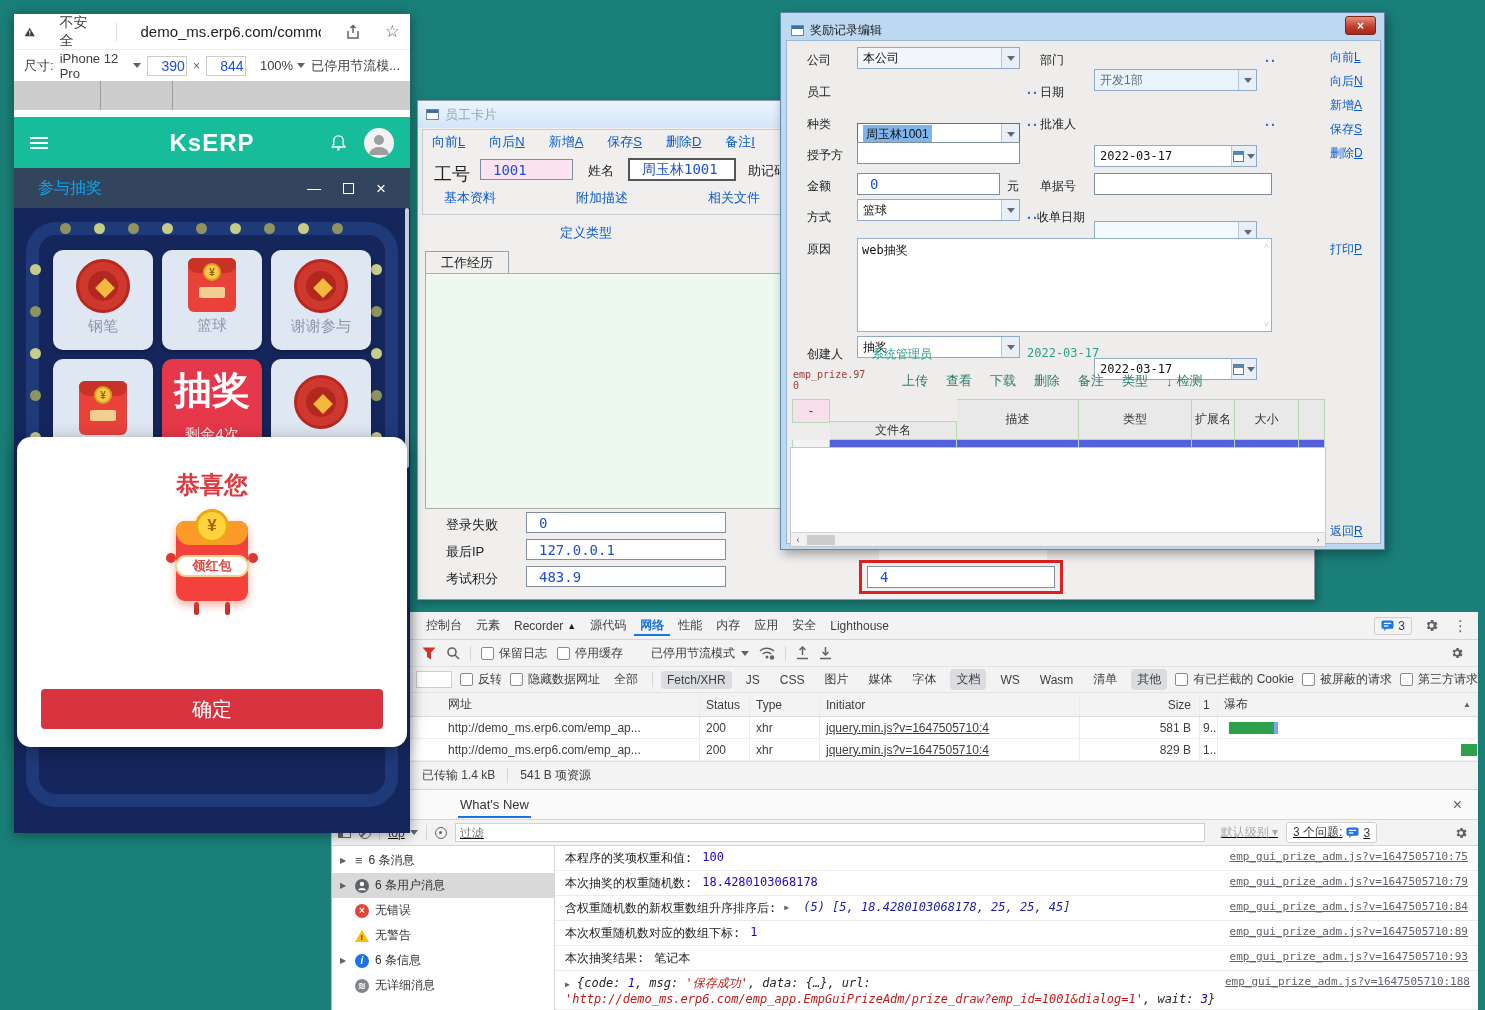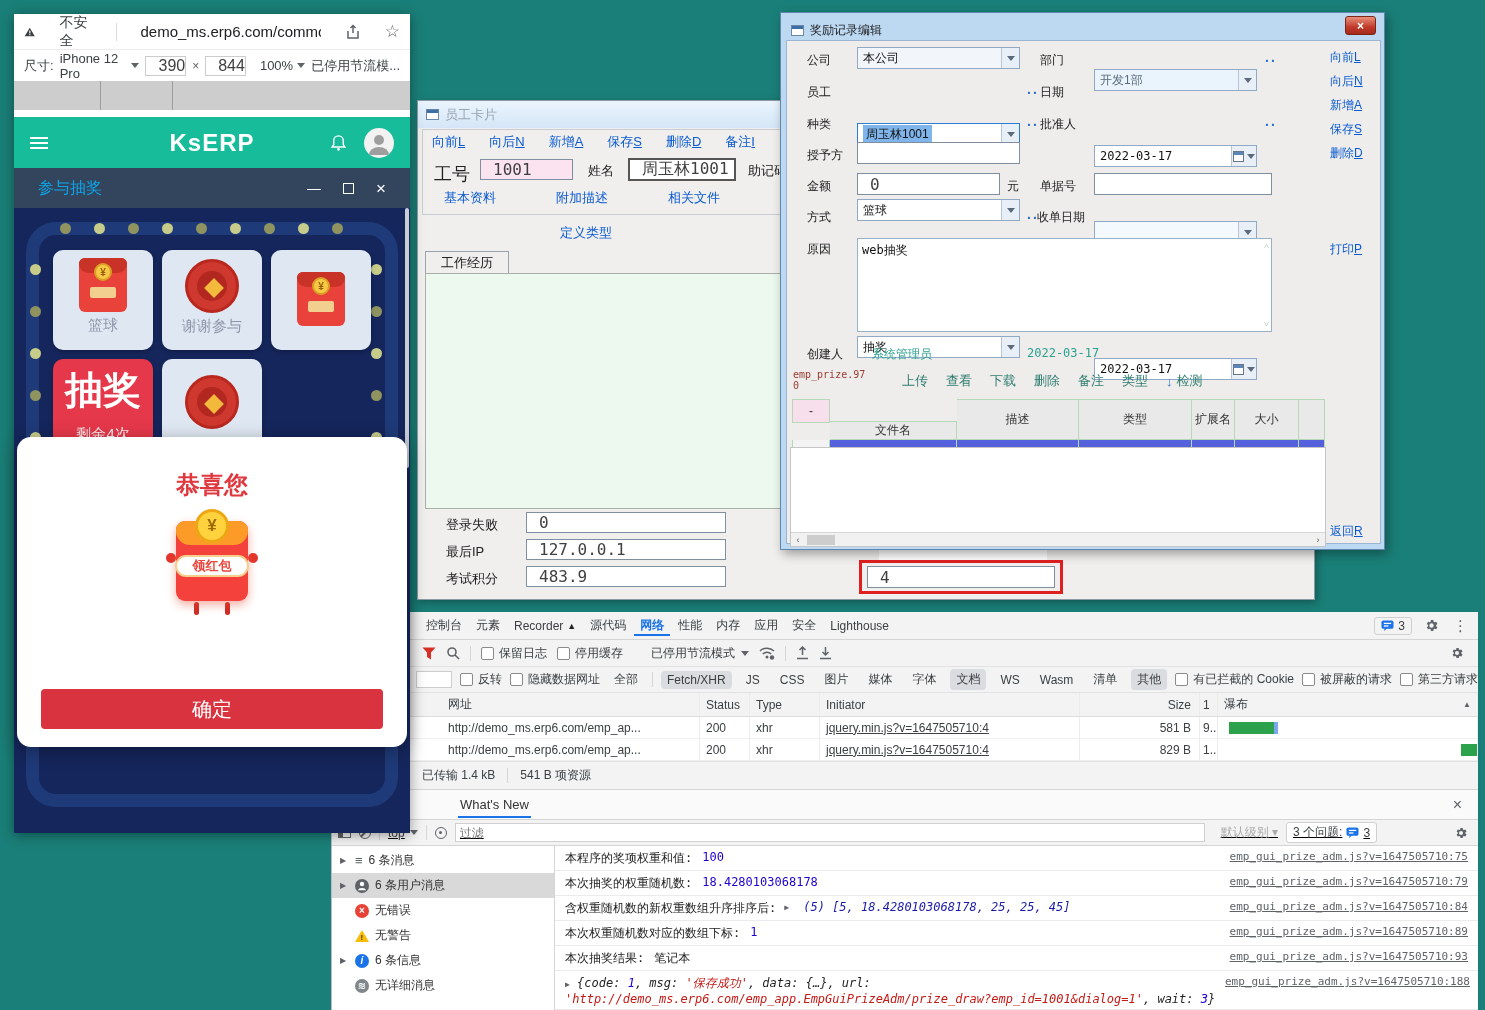--- a/index.html
+++ b/index.html
@@ -10,22 +10,22 @@
   
   .wlink{color:#0b5bd0;font-size:13px;white-space:nowrap;cursor:default}
   .wlink u{text-decoration:underline}
   .dlabel{font-size:12px;color:#222;white-space:nowrap}
   .combo{position:relative;background:#fff;border:1px solid #8fa9c6;height:22px;display:flex;align-items:center;
          font-size:12px;padding-left:5px;box-sizing:border-box;color:#111}
   .combo .ca{position:absolute;right:0;top:0;bottom:0;width:17px;background:#e9eff6;border-left:1px solid #b6c6d8;
          display:flex;align-items:center;justify-content:center}
   .tri{width:0;height:0;border-left:4px solid transparent;border-right:4px solid transparent;border-top:5px solid #5a6b7d}
   .dots{color:#2a6fd6;font-weight:bold;font-size:14px;letter-spacing:2px}
-  .inp{background:#fff;border:1px solid #7f8f9f;box-sizing:border-box;font-size:16px;display:flex;align-items:center;
-       padding-left:12px;color:#404040;font-family:"DejaVu Sans Mono",monospace}
+  .inp{background:#fff;border:1px solid #7f8f9f;box-sizing:border-box;font-size:14px;display:flex;align-items:center;
+       padding-left:12px;color:#1d4ed8;font-family:"DejaVu Sans Mono",monospace}
   .cal{width:11px;height:11px;border:1px solid #67778a;background:#fff;position:relative;box-sizing:border-box;margin-right:3px}
   .cal:before{content:"";position:absolute;top:0;left:0;right:0;height:3px;background:#5b87b8}
   
   .dtxt{font-size:12px;color:#3c4043;white-space:nowrap}
   .cb{width:11px;height:11px;border:1px solid #8a8a8a;border-radius:2px;background:#fff;display:inline-block;flex:none}
   .pill{font-size:12px;color:#3c4043;padding:2px 6px;border-radius:4px;white-space:nowrap}
   .pill.sel{background:#dadce0}
   .sep{width:1px;height:15px;background:#d5d5d5;flex:none}
   .dt-grid{display:grid;grid-template-columns:368px 50px 70px 260px 120px 18px 1fr}
   .dt-grid>div{border-right:1px solid #ececec;overflow:hidden;white-space:nowrap;display:flex;align-items:center;font-size:12px;color:#3c4043}
@@ -353,21 +353,21 @@
       <span class="wlink"><span>备注</span><u>I</u></span>
     </div>
     <div class="abs" style="left:4px;top:28px;width:392px;height:84px;border:1px solid #c6cdd4;"></div>
 
     <span class="abs dlabel" style="left:16px;top:61px;font-size:18px;">工号</span>
     <div class="abs inp" style="left:62px;top:58px;width:93px;height:21px;background:#fbe3f0;">1001</div>
     <span class="abs dlabel" style="left:170px;top:61px;font-size:13px;">姓名</span>
     <div class="abs inp" style="left:210px;top:57px;width:108px;height:23px;border:2px solid #555;">周玉林1001</div>
     <span class="abs dlabel" style="left:330px;top:61px;font-size:13px;">助记码</span>
 
-    <div class="abs flex" style="left:26px;top:88px;gap:60px;">
+    <div class="abs flex" style="left:26px;top:88px;gap:80px;">
       <span class="wlink">基本资料</span>
       <span class="wlink">附加描述</span>
       <span class="wlink">相关文件</span>
       <span class="wlink">分类信息</span>
     </div>
     <span class="abs wlink" style="left:142px;top:123px;">定义类型</span>
 
     <div class="abs flex" style="left:7px;top:150px;width:84px;height:23px;background:#f0efee;border:1px solid #9aa4ae;border-bottom:none;justify-content:center;font-size:13px;color:#222;box-sizing:border-box;">工作经历</div>
     <div class="abs" style="left:7px;top:172px;width:382px;height:236px;background:#edf9ee;border:1px solid #a8b0a8;box-sizing:border-box;"></div>
 
@@ -628,20 +628,24 @@
           <span class="dot" style="left:357px;top:182px;background:#8e9360;"></span>
           <span class="dot" style="left:357px;top:224px;background:#c8cc8a;"></span>
           <span class="dot" style="left:357px;top:266px;background:#8e9360;"></span>
           <span class="dot" style="left:357px;top:308px;background:#c8cc8a;"></span>
         </div>
 
         <span class="abs" style="right:1px;top:0;width:4px;height:260px;background:#c8cdd6;border-radius:2px;"></span>
 
         <div class="abs" style="left:39px;top:42px;display:grid;grid-template-columns:repeat(3,100px);gap:9px;">
           <div class="pz-card">
+            <div class="pz-circle"></div>
+            <div class="pz-label">钢笔</div>
+          </div>
+          <div class="pz-card">
             <div class="pz-env">
                 <span class="env-tag"></span>
               </div>
             <div class="pz-label">篮球</div>
           </div>
           <div class="pz-card">
             <div class="pz-circle"></div>
             <div class="pz-label">谢谢参与</div>
           </div>
           <div class="pz-card" style="padding-top:8px;box-sizing:border-box;">

